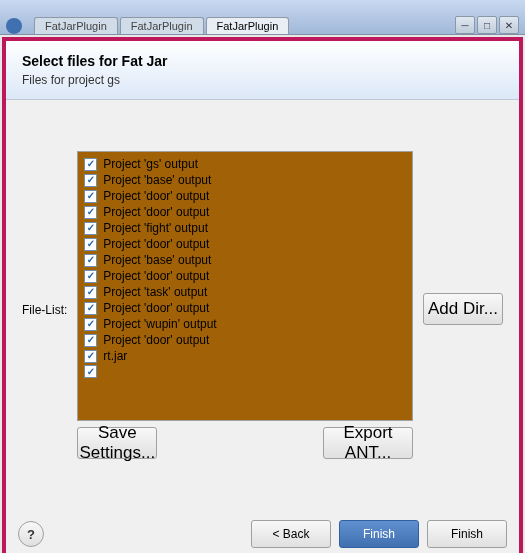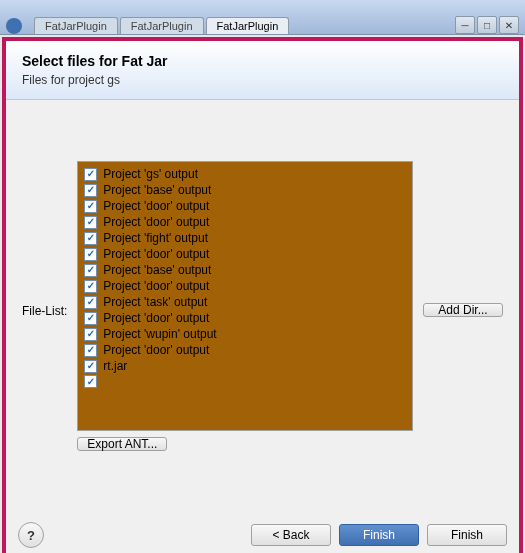--- a/index.html
+++ b/index.html
@@ -180,34 +180,34 @@
 
     .right-buttons {
       display: flex;
       flex-direction: column;
       gap: 6px;
       padding-top: 4px;
     }
 
     .action-btn {
       width: 80px;
-      height: 14px;
+      height: 32px;
       background: linear-gradient(to bottom, #f8f8f8, #e0e0e0);
       border: 1px solid #a0a0a0;
       border-radius: 3px;
-      font-size: 12px;
+      font-size: 17px;
       cursor: pointer;
       display: flex;
       align-items: center;
       justify-content: center;
       color: #000;
     }
 
     .bottom-btn {
-      height: 22px;
+      height: 28px;
       min-width: 80px;
       padding: 0 12px;
       background: linear-gradient(to bottom, #f8f8f8, #e0e0e0);
       border: 1px solid #a0a0a0;
       border-radius: 3px;
       font-size: 12px;
       cursor: pointer;
       display: flex;
       align-items: center;
       justify-content: center;
@@ -338,20 +338,21 @@
           <div class="file-item">
             <div class="checkbox checked"></div>
             <span class="file-item-label">rt.jar</span>
           </div>
           <div class="file-item">
             <div class="checkbox checked"></div>
           </div>
         </div>
 
       <div class="export-row">
+        <button class="action-btn">Save Settings...</button>
         <button class="action-btn" style="width:90px">Export ANT...</button>
       </div>
     </div>
 
     <div class="right-buttons">
       <button class="action-btn">Add Dir...</button>
     </div>
   </div>
 
   <div class="bottom-bar">

